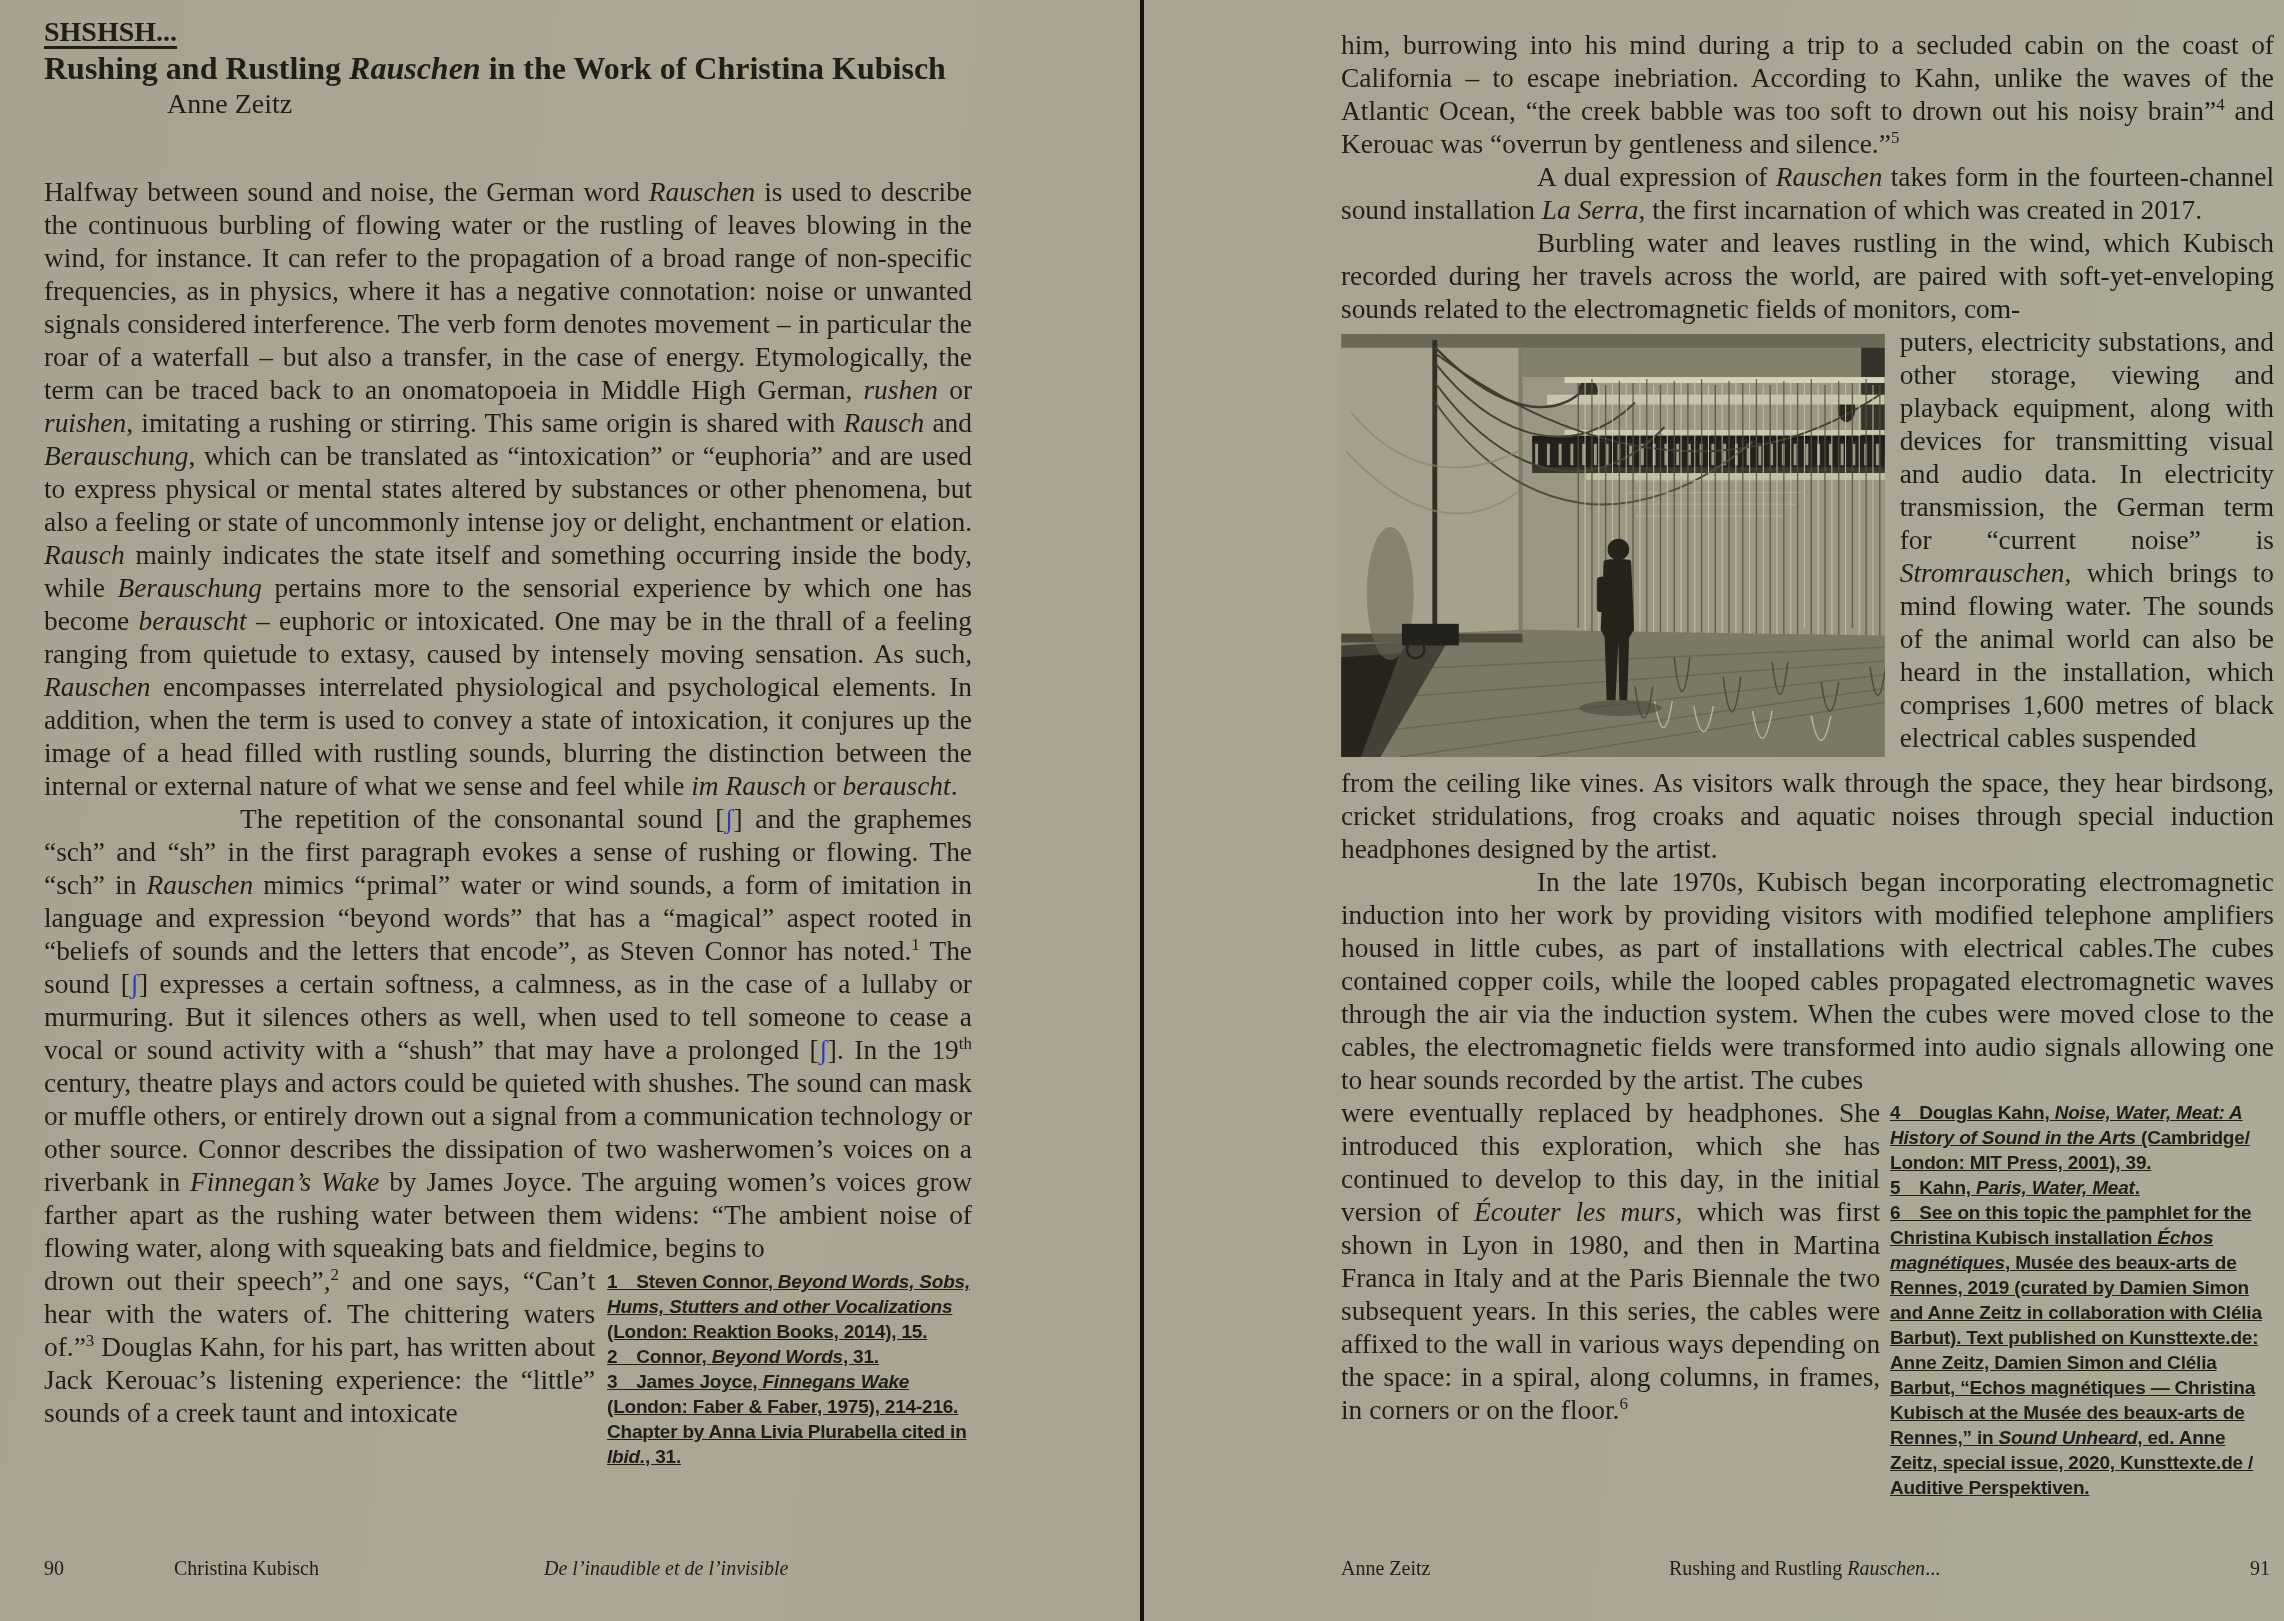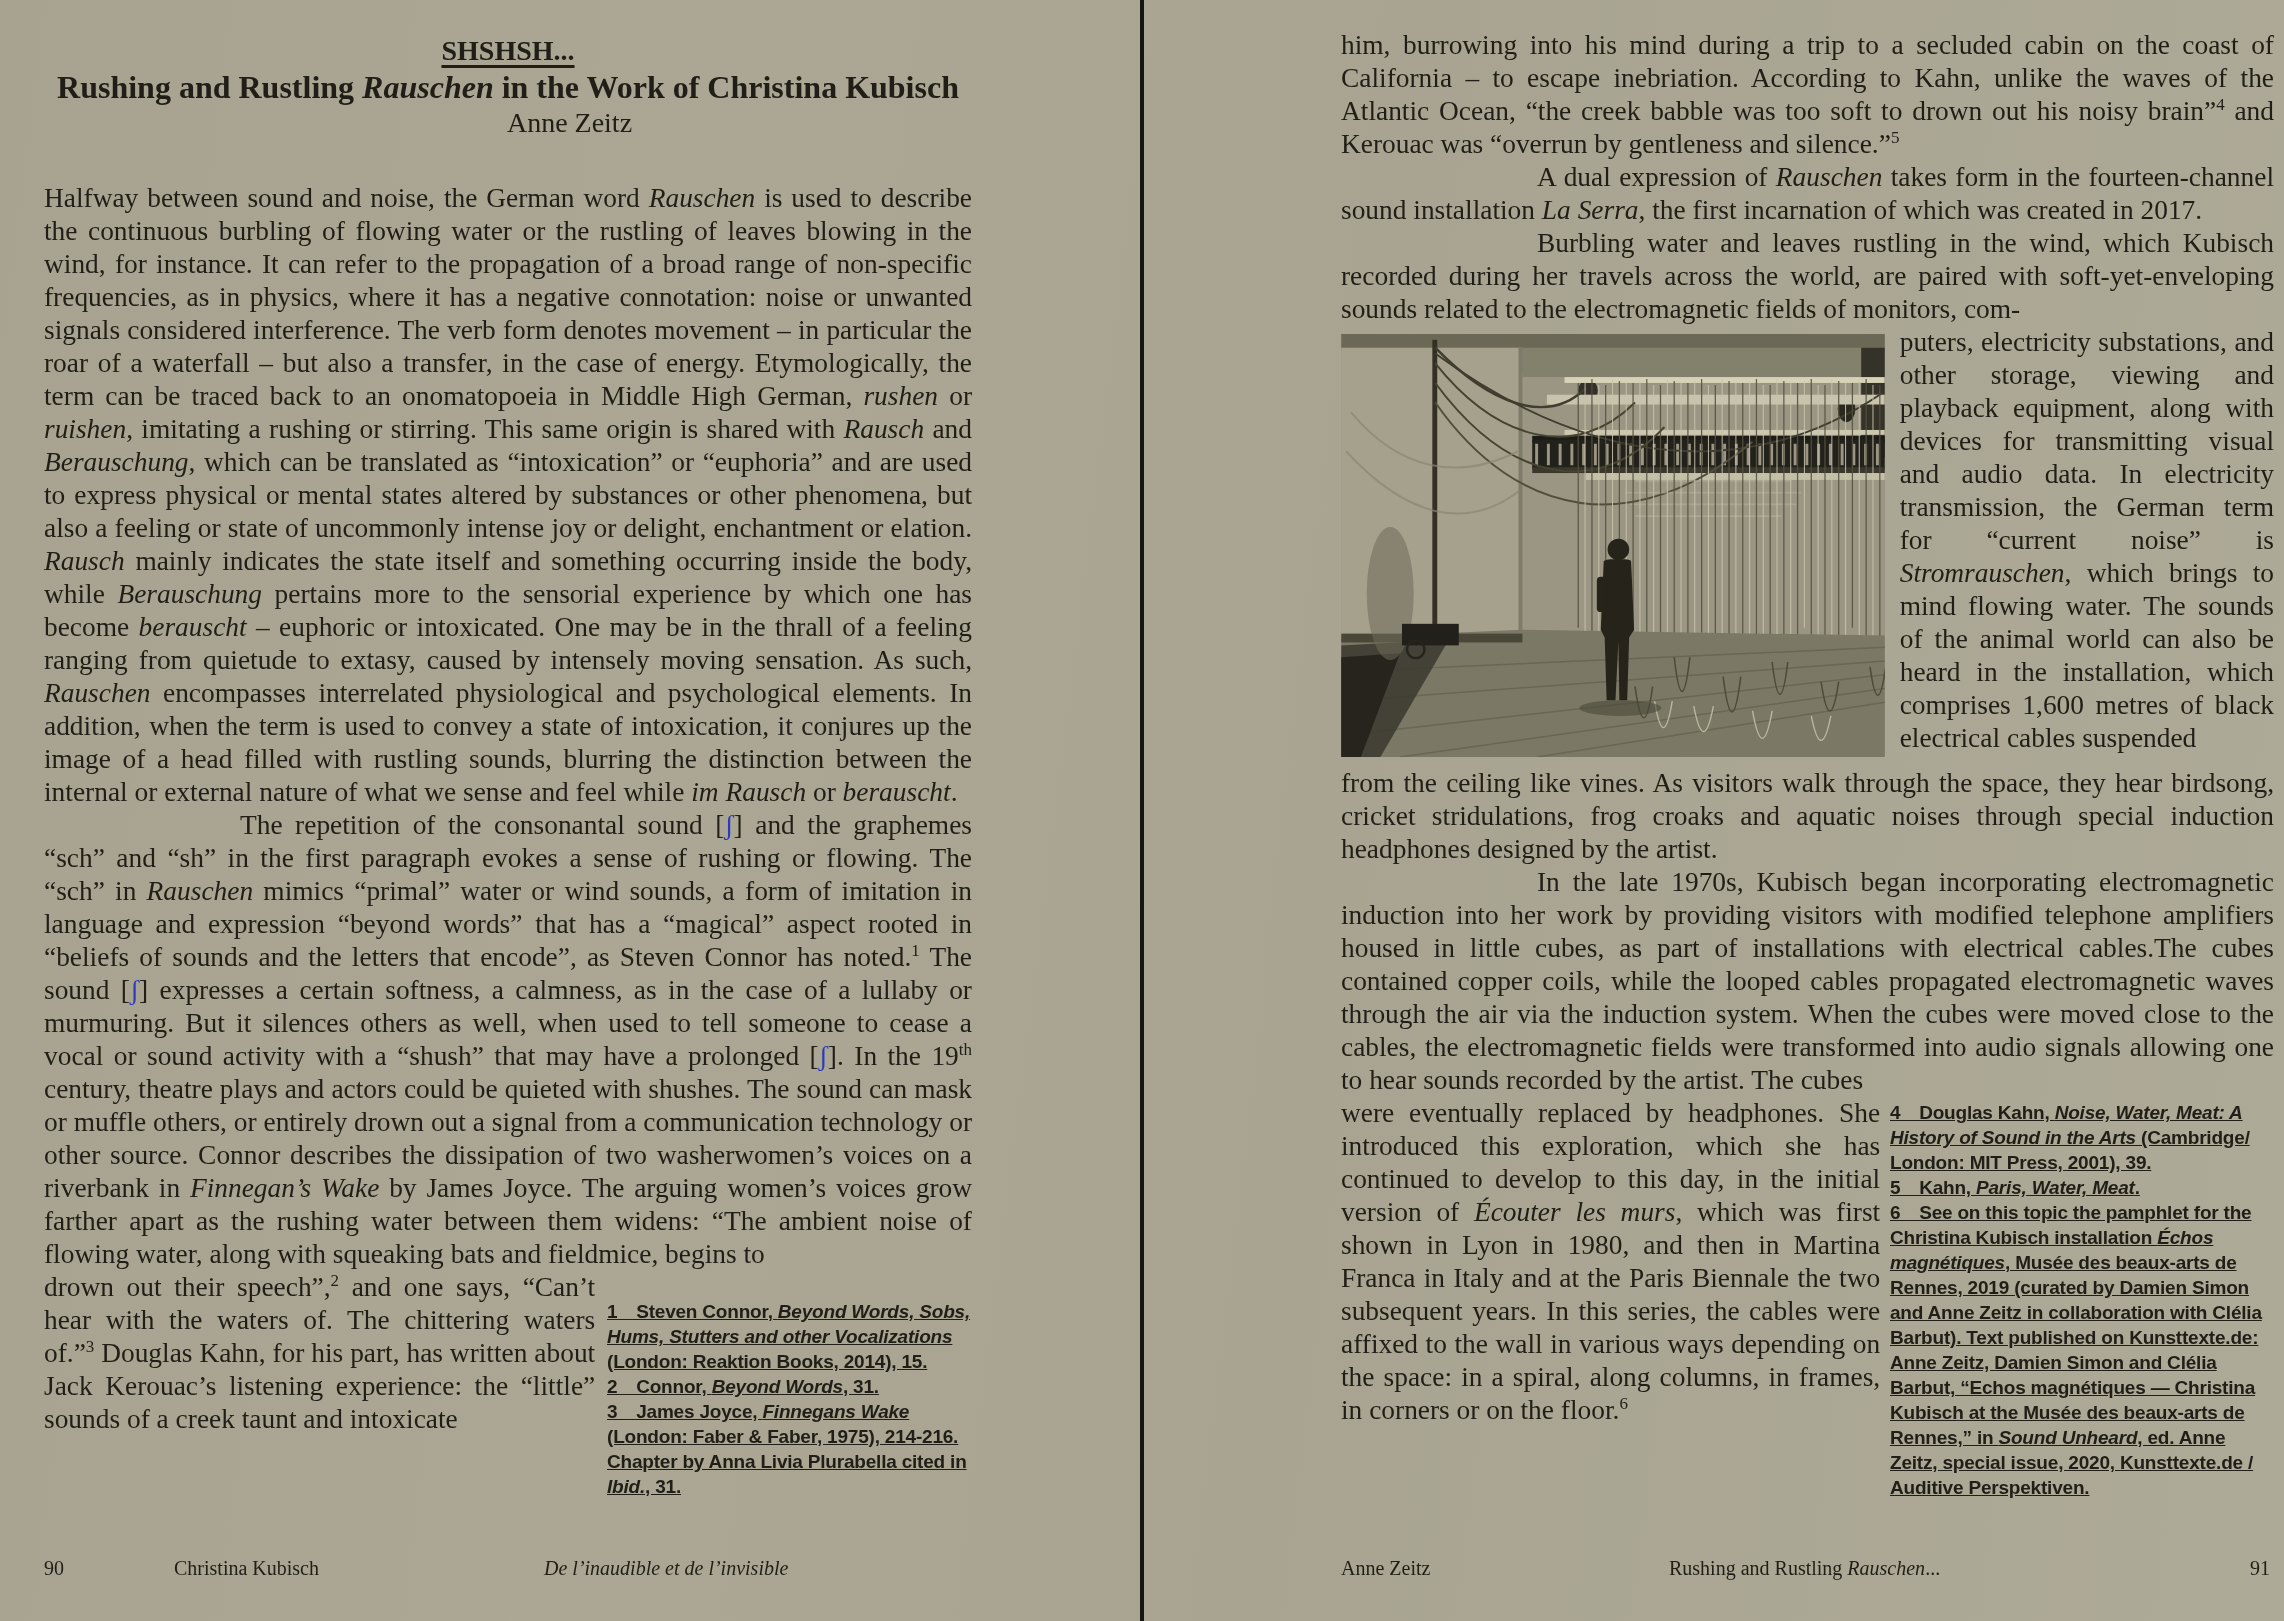--- a/index.html
+++ b/index.html
@@ -7,33 +7,33 @@
     position:relative;width:2285px;height:1621px;overflow:hidden;
     background:linear-gradient(97deg,#a7a390 0%,#aba794 30%,#a8a491 58%,#adaa97 100%);
     font-family:"Liberation Serif","DejaVu Serif",serif;
     color:#211e17;
   }
   .gutter{position:absolute;left:1140px;top:0;width:3.9px;height:1621px;background:#171510;}
   .page{position:absolute;top:0;height:1621px;}
   .page-left{left:44px;width:928px;}
   .page-right{left:1341px;width:933px;}
 
-  .title-block{padding-top:33px;margin-bottom:41px;text-align:center;}
+  .title-block{padding-top:14px;margin-bottom:54px;}
   .title{font-weight:bold;font-size:28px;line-height:36px;text-decoration:underline;text-decoration-thickness:2.5px;text-underline-offset:4.9px;}
   .subtitle{font-weight:bold;font-size:32px;line-height:36px;}
   .author{font-size:28px;line-height:36px;padding-left:123px;}
 
   .body-text{font-size:27.4px;line-height:33px;text-align:justify;margin:0;hyphens:none;}
   .page-right .flow-top{padding-top:29px;}
   .indent-first{text-indent:196px;font-family:Liberation Serif, serif;}
   sup{font-size:.62em;line-height:0;vertical-align:super;}
   .accent{color:#2b3abc;}
 
   .fnblock{float:right;padding-top:3.9px;}
-  .fnblock-left{width:365px;margin-left:11.8px;margin-top:24px;}
+  .fnblock-left{width:365px;margin-left:11.8px;}
   .fnblock-right{width:384px;margin-left:9.8px;}
   .footnote{
     font-family:"Liberation Sans","DejaVu Sans",sans-serif;
     font-weight:bold;font-size:19px;line-height:25px;
     text-align:left;letter-spacing:-0.2px;text-indent:0;text-decoration:underline;
   }
 
   .photo-float{float:left;width:544px;height:423px;margin:7.8px 14.7px 9.8px 0;}
   .photo-float svg{display:block;width:544px;height:423px;}
   .clear-b{display:block;clear:left;}

